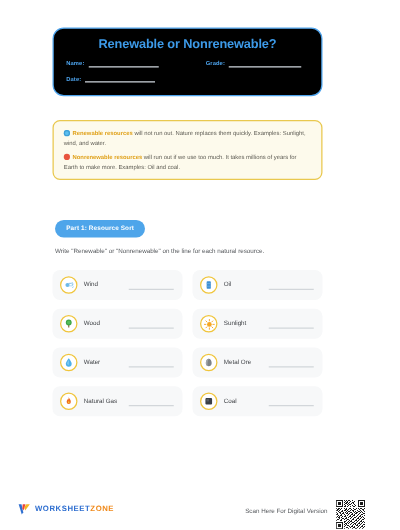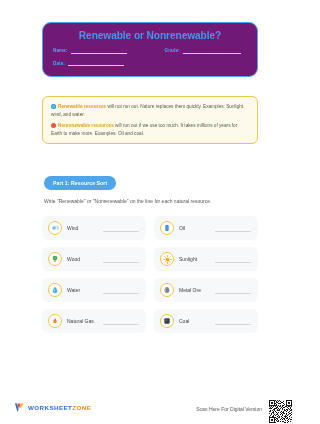--- a/index.html
+++ b/index.html
@@ -25,21 +25,21 @@
   
   .header-card {
     position: absolute;
     left: 42px;
     top: 22px;
     width: 216px;
     height: 55px;
     box-sizing: border-box;
     border: 1.6px solid #4da3ec;
     border-radius: 9px;
-    background: #701a75;
+    background: #000000;
     padding: 6px 10px 0 10px;
   }
   .worksheet-title {
     text-align: center;
     color: #3d9ae8;
     font-size: 10.2px;
     font-weight: bold;
     letter-spacing: -0.1px;
     margin-top: 1px;
   }

